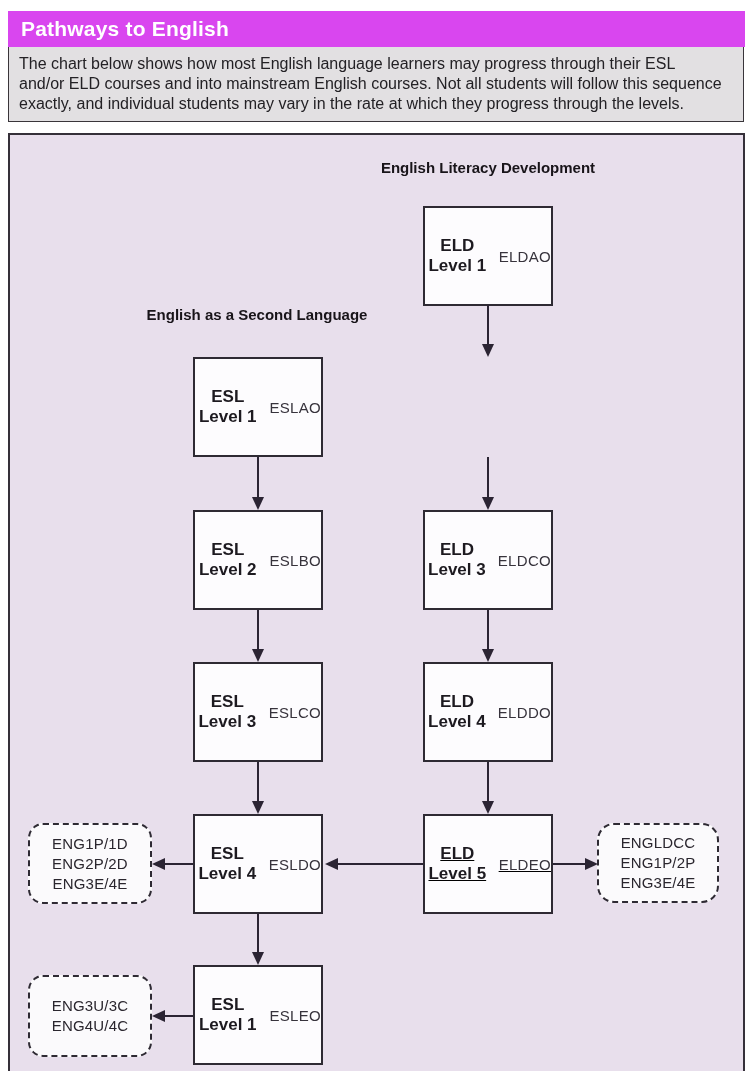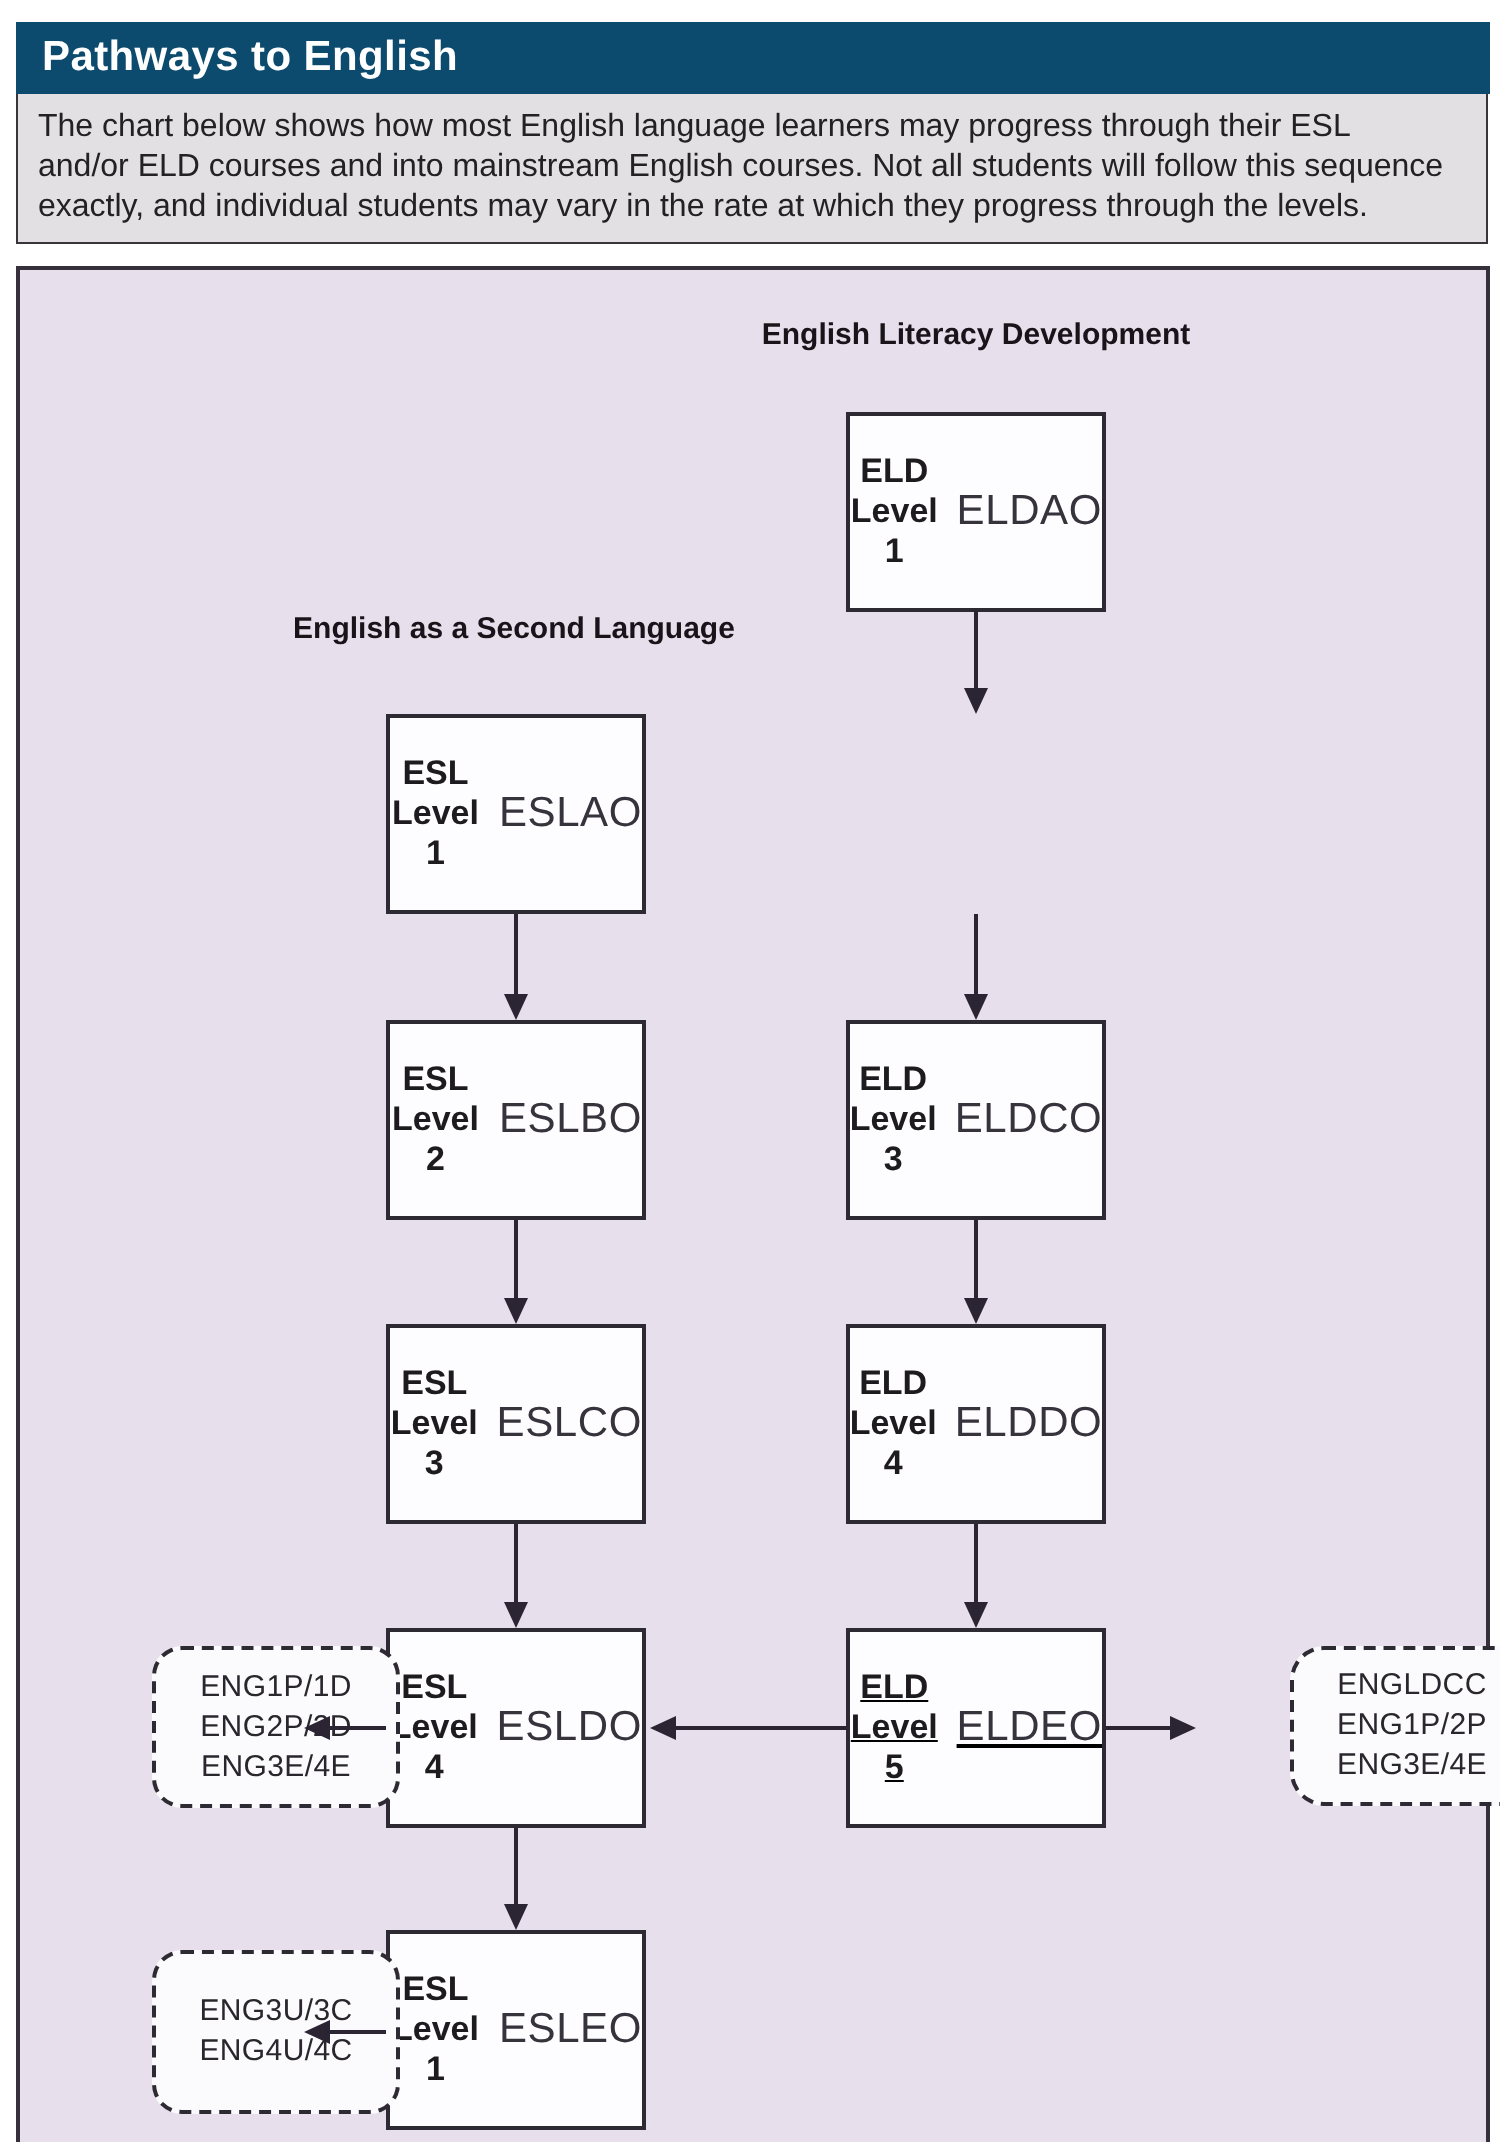--- a/index.html
+++ b/index.html
@@ -3,21 +3,21 @@
 <meta charset="utf-8">
 <style>
   html,body{margin:0;padding:0;background:#ffffff;}
   .page{
     position:relative;width:750px;height:1071px;background:#ffffff;
     font-family:"Liberation Sans","DejaVu Sans",sans-serif;overflow:hidden;
   }
   
   .titlebar{
     position:absolute;left:8px;top:11px;width:737px;height:36px;
-    background:#0c4a6e;color:#ffffff;display:flex;align-items:center;
+    background:#d946ef;color:#ffffff;display:flex;align-items:center;
     box-sizing:border-box;padding-left:13px;
   }
   .titlebar span{font-size:21px;font-weight:bold;letter-spacing:.2px;}
   
   .intro{
     position:absolute;left:8px;top:47px;width:736px;height:75px;
     background:#e2e0e2;border:1px solid #39353a;border-top:none;box-sizing:border-box;
     padding:7px 10px 0 10px;color:#232125;font-size:16px;line-height:20px;
   }
   
@@ -30,27 +30,27 @@
     font-size:15px;font-weight:bold;color:#181419;
   }
   
   .node{
     position:absolute;width:130px;height:100px;background:#fdfcfe;
     border:2px solid #2e2a33;box-sizing:border-box;
     display:flex;flex-direction:row;align-items:center;justify-content:center;
     gap:9px;text-align:center;
   }
   .nt{font-size:17px;font-weight:bold;color:#1d1a20;}
-  .nc{font-size:21px;color:#37333c;letter-spacing:.3px;}
+  .nc{font-size:15px;color:#37333c;letter-spacing:.3px;}
   
   .exit{
     position:absolute;background:#fbfafc;border:2px dashed #2e2a33;border-radius:15px;
     box-sizing:border-box;display:flex;flex-direction:column;align-items:center;
     justify-content:center;text-align:right;line-height:20px;
-    font-size:15px;color:#2a262e;letter-spacing:.2px;margin-left:48px;
+    font-size:15px;color:#2a262e;letter-spacing:.2px;
   }
   
   .vl{position:absolute;width:2px;background:#2b2433;}
   .hl{position:absolute;height:2px;background:#2b2433;}
   .ah-d{position:absolute;width:0;height:0;border-left:6px solid transparent;border-right:6px solid transparent;border-top:13px solid #2b2433;}
   .ah-l{position:absolute;width:0;height:0;border-top:6px solid transparent;border-bottom:6px solid transparent;border-right:13px solid #2b2433;}
   .ah-r{position:absolute;width:0;height:0;border-top:6px solid transparent;border-bottom:6px solid transparent;border-left:13px solid #2b2433;}
 </style>
 </head>
 <body>

